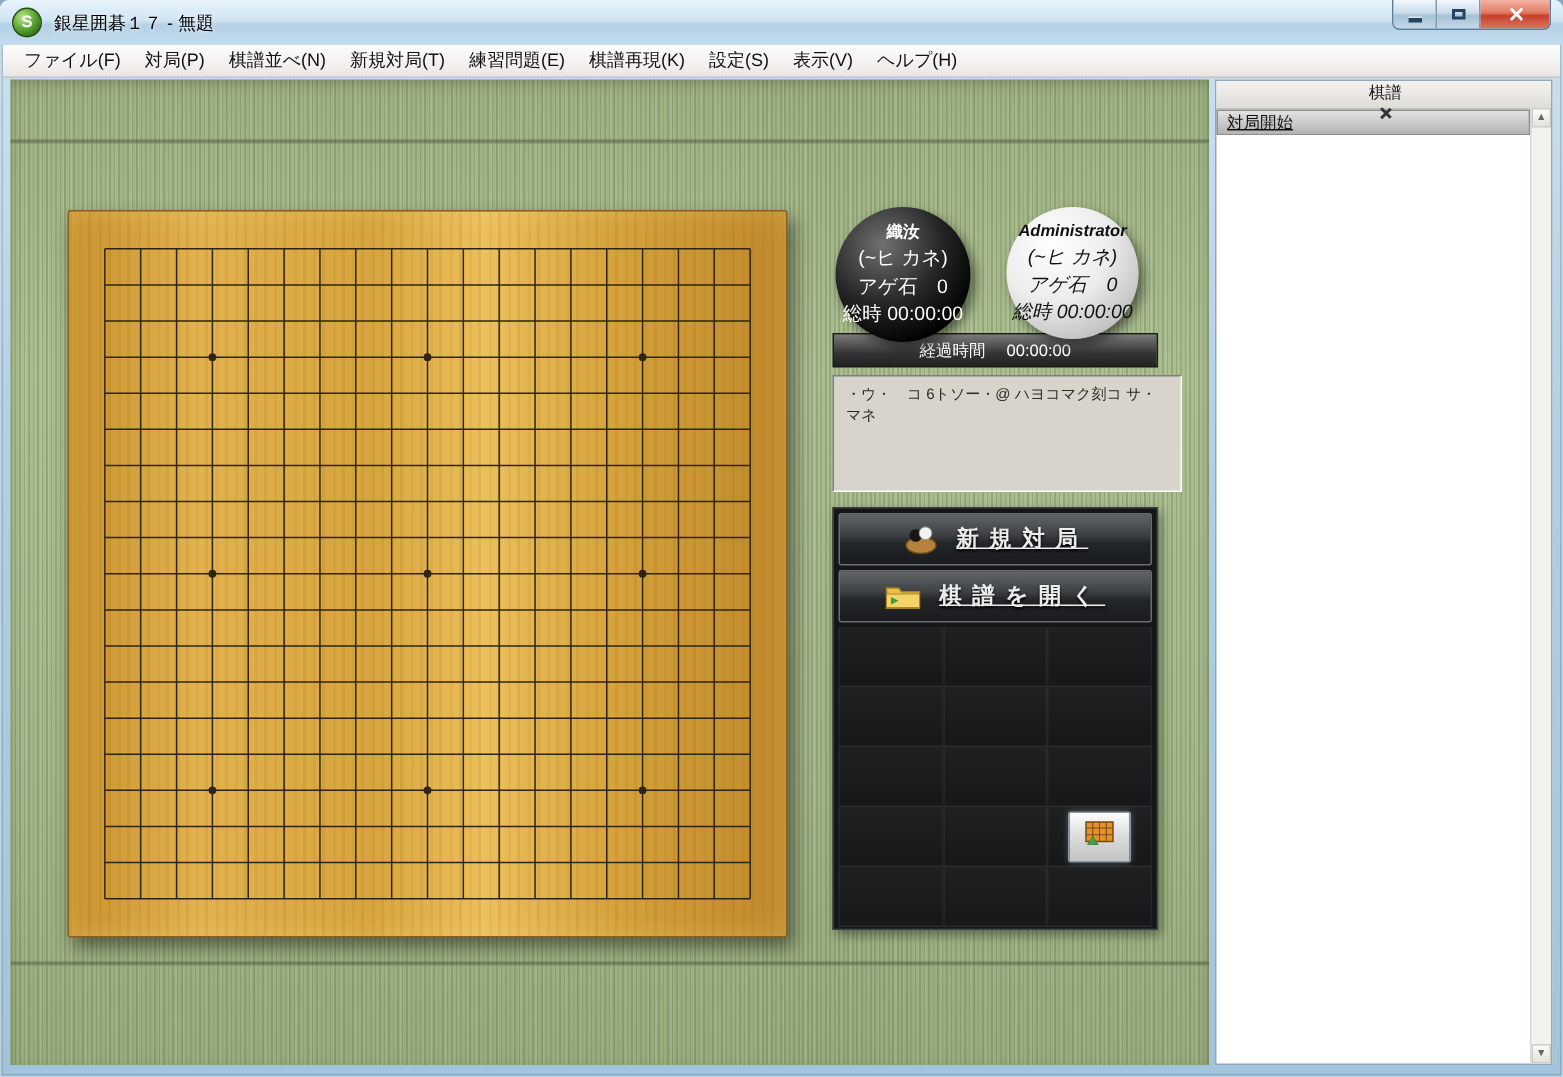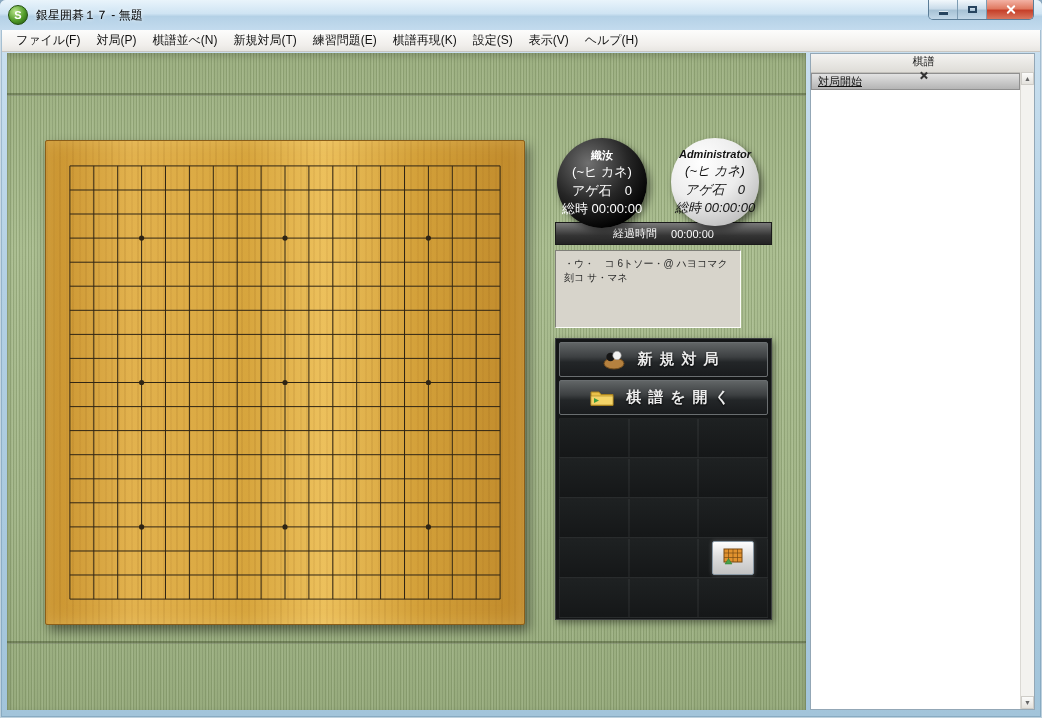--- a/index.html
+++ b/index.html
@@ -68,30 +68,30 @@
   .stone.white{left:116px;top:0;width:88px;height:88px;color:#111;
     background:radial-gradient(circle at 35% 28%,#ffffff,#ececec 45%,#c2c2c2 78%,#9d9d9d);font-style:italic;}
   .stone .l0{font-size:11px;font-weight:bold;line-height:1.4;}
   .stone .l{font-size:13px;line-height:1.4;}
 
   .elapsed{position:absolute;left:0;top:84px;width:217px;height:23px;box-sizing:border-box;z-index:1;
     background:linear-gradient(180deg,#7b7b7b,#4c4c4c 40%,#343434 60%,#232323);
     border:1px solid #1a1a1a;color:#fff;font-size:11px;
     display:flex;align-items:center;justify-content:center;gap:14px;}
 
-  .message-box{position:absolute;left:0;top:112px;width:186px;height:78px;box-sizing:border-box;
+  .message-box{position:absolute;left:0;top:112px;width:233px;height:78px;box-sizing:border-box;
     background:#d7d4cb;border:1px solid;border-color:#7f7f78 #fdfdfa #fdfdfa #7f7f78;
     font-size:10px;color:#2a2a2a;padding:6px 8px;line-height:1.35;overflow:hidden;}
 
   .cmd-panel{position:absolute;left:0;top:200px;width:217px;height:282px;box-sizing:border-box;
     background:#141617;border:1px solid #3c3f40;padding:3px;box-shadow:2px 3px 7px rgba(0,0,0,.4);}
   .action-btn{height:33px;margin-bottom:3px;display:flex;align-items:center;justify-content:center;gap:12px;
     background:linear-gradient(180deg,#616566 0%,#3d4042 42%,#232628 58%,#191b1d 100%);
     border:1px solid #6a6e70;border-radius:2px;cursor:pointer;
-    color:#ececec;font-size:15px;font-weight:bold;letter-spacing:7px;text-shadow:0 1px 2px #000;}
+    color:#ececec;font-size:15px;font-weight:bold;letter-spacing:7px;text-shadow:0 1px 2px #000;text-decoration:underline;}
   .action-btn .ico{display:flex;align-items:center;letter-spacing:0;}
   .btn-grid{display:grid;grid-template-columns:repeat(3,1fr);grid-auto-rows:40px;margin-top:2px;}
   .grid-cell{border:1px solid rgba(255,255,255,.05);box-sizing:border-box;
     background:linear-gradient(180deg,#1e2122,#151718);display:flex;align-items:center;justify-content:center;}
   .mini-btn{width:40px;height:32px;border:1px solid #8b9aa6;border-radius:2px;cursor:pointer;
     background:linear-gradient(180deg,#fefefe,#dedede 45%,#c3c3c3);
     display:flex;align-items:center;justify-content:center;box-shadow:0 0 4px rgba(255,255,255,.25);}
 
   
   .kifu-panel{position:absolute;left:810px;top:53px;width:225px;height:657px;box-sizing:border-box;

